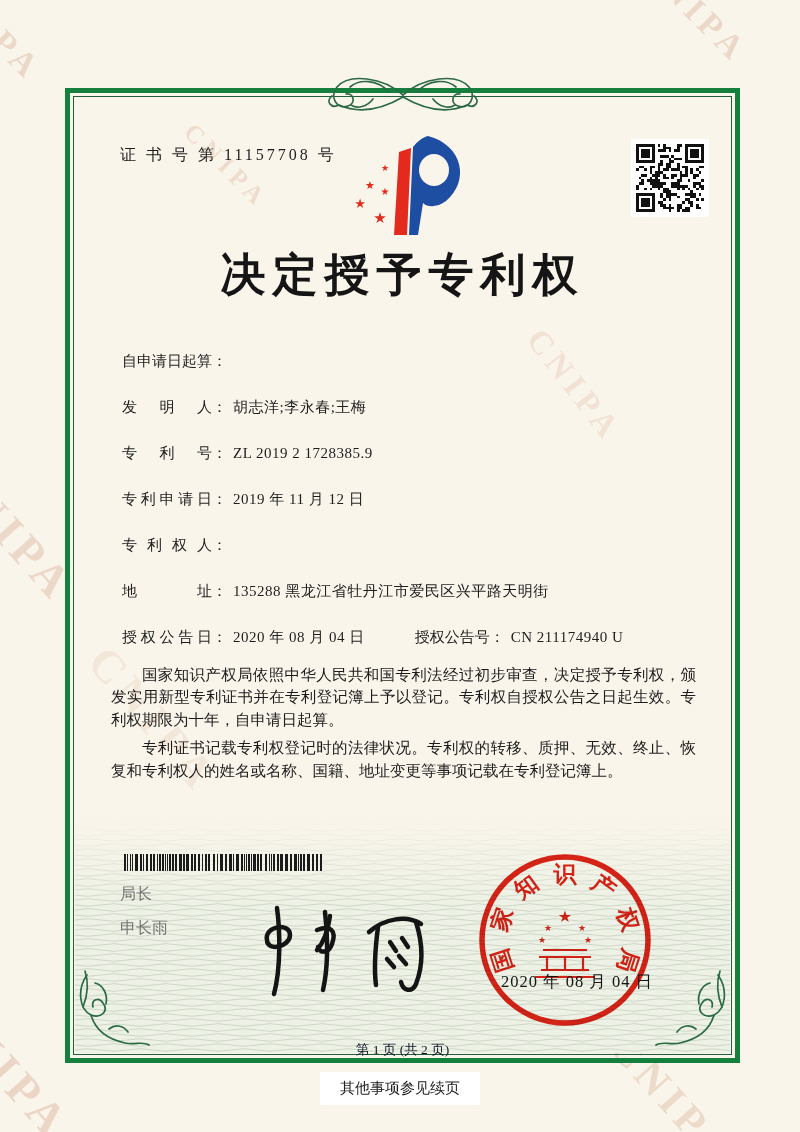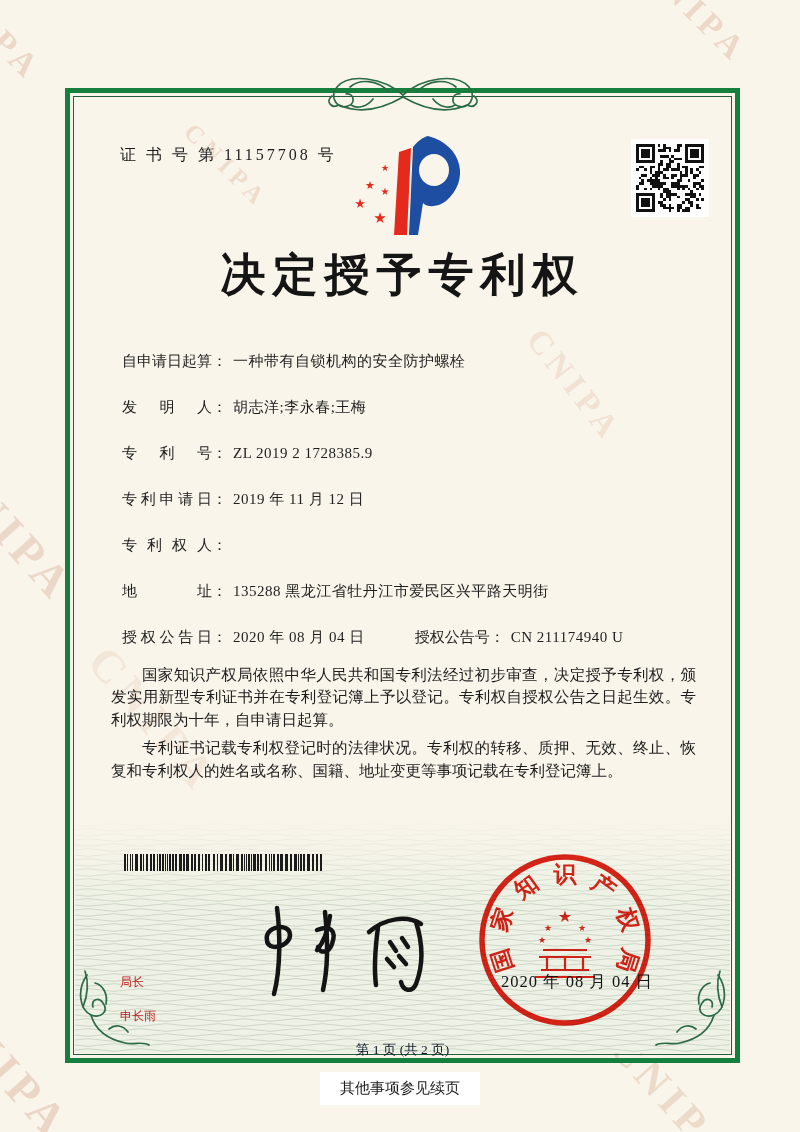--- a/index.html
+++ b/index.html
@@ -36,22 +36,22 @@
   .flabel{display:inline-block;width:90px;text-align:justify;text-align-last:justify;}
   .colon{margin:0 6px 0 0;}
   .fvalue{letter-spacing:.5px;}
   .grant-row{}
   .grant2{margin-left:50px;display:flex;text-align:center;}
   .paras{position:absolute;left:37px;right:35px;top:567px;font-size:15.5px;line-height:22.4px;
          text-align:justify;color:#1c1c1c;}
   .paras p{margin:0;text-indent:2em;}
   .paras p + p{margin-top:6px;}
   .barcode{position:absolute;left:50px;top:757px;}
-  .officer{position:absolute;left:46px;top:868px;font-size:12px;line-height:34px;
-           font-family:"Liberation Sans",sans-serif;color:#b91c1c;z-index:3;}
+  .officer{position:absolute;left:46px;top:780px;font-size:16px;line-height:34px;
+           font-family:"Liberation Sans",sans-serif;color:#737373;z-index:3;}
   .signature{position:absolute;left:163px;top:803px;z-index:3;}
   .page-no{position:absolute;left:0;right:0;top:944px;text-align:center;font-size:13.5px;color:#0f172a;}
   
   .ornament-top{position:absolute;left:50%;top:-32px;transform:translateX(-50%);z-index:3;}
   .corner{position:absolute;bottom:1px;z-index:3;}
   .corner-left{left:1px;}
   .corner-right{right:1px;transform:scaleX(-1);}
   .orn path{stroke:#2C6A46;stroke-width:1.7;fill:none;stroke-linecap:round;}
   
   .seal{position:absolute;left:475px;top:850px;width:180px;height:180px;z-index:4;mix-blend-mode:multiply;}
@@ -302,21 +302,20 @@
               <rect x="2" y="20" width="3" height="3" fill="#111"></rect>
             </svg>
         </div>
 
         <h1 class="title">决定授予专利权</h1>
 
         <div class="fields">
           <div class="frow">
             <span class="flabel">自申请日起算</span>
               <span class="colon">：</span>
-            <span class="fvalue">一种带有自锁机构的安全防护螺栓</span>
           </div>
           <div class="frow">
             <span class="flabel">发明人</span>
               <span class="colon">：</span>
             <span class="fvalue">胡志洋;李永春;王梅</span>
           </div>
           <div class="frow">
             <span class="flabel">专利号</span>
               <span class="colon">：</span>
             <span class="fvalue">ZL 2019 2 1728385.9</span>

